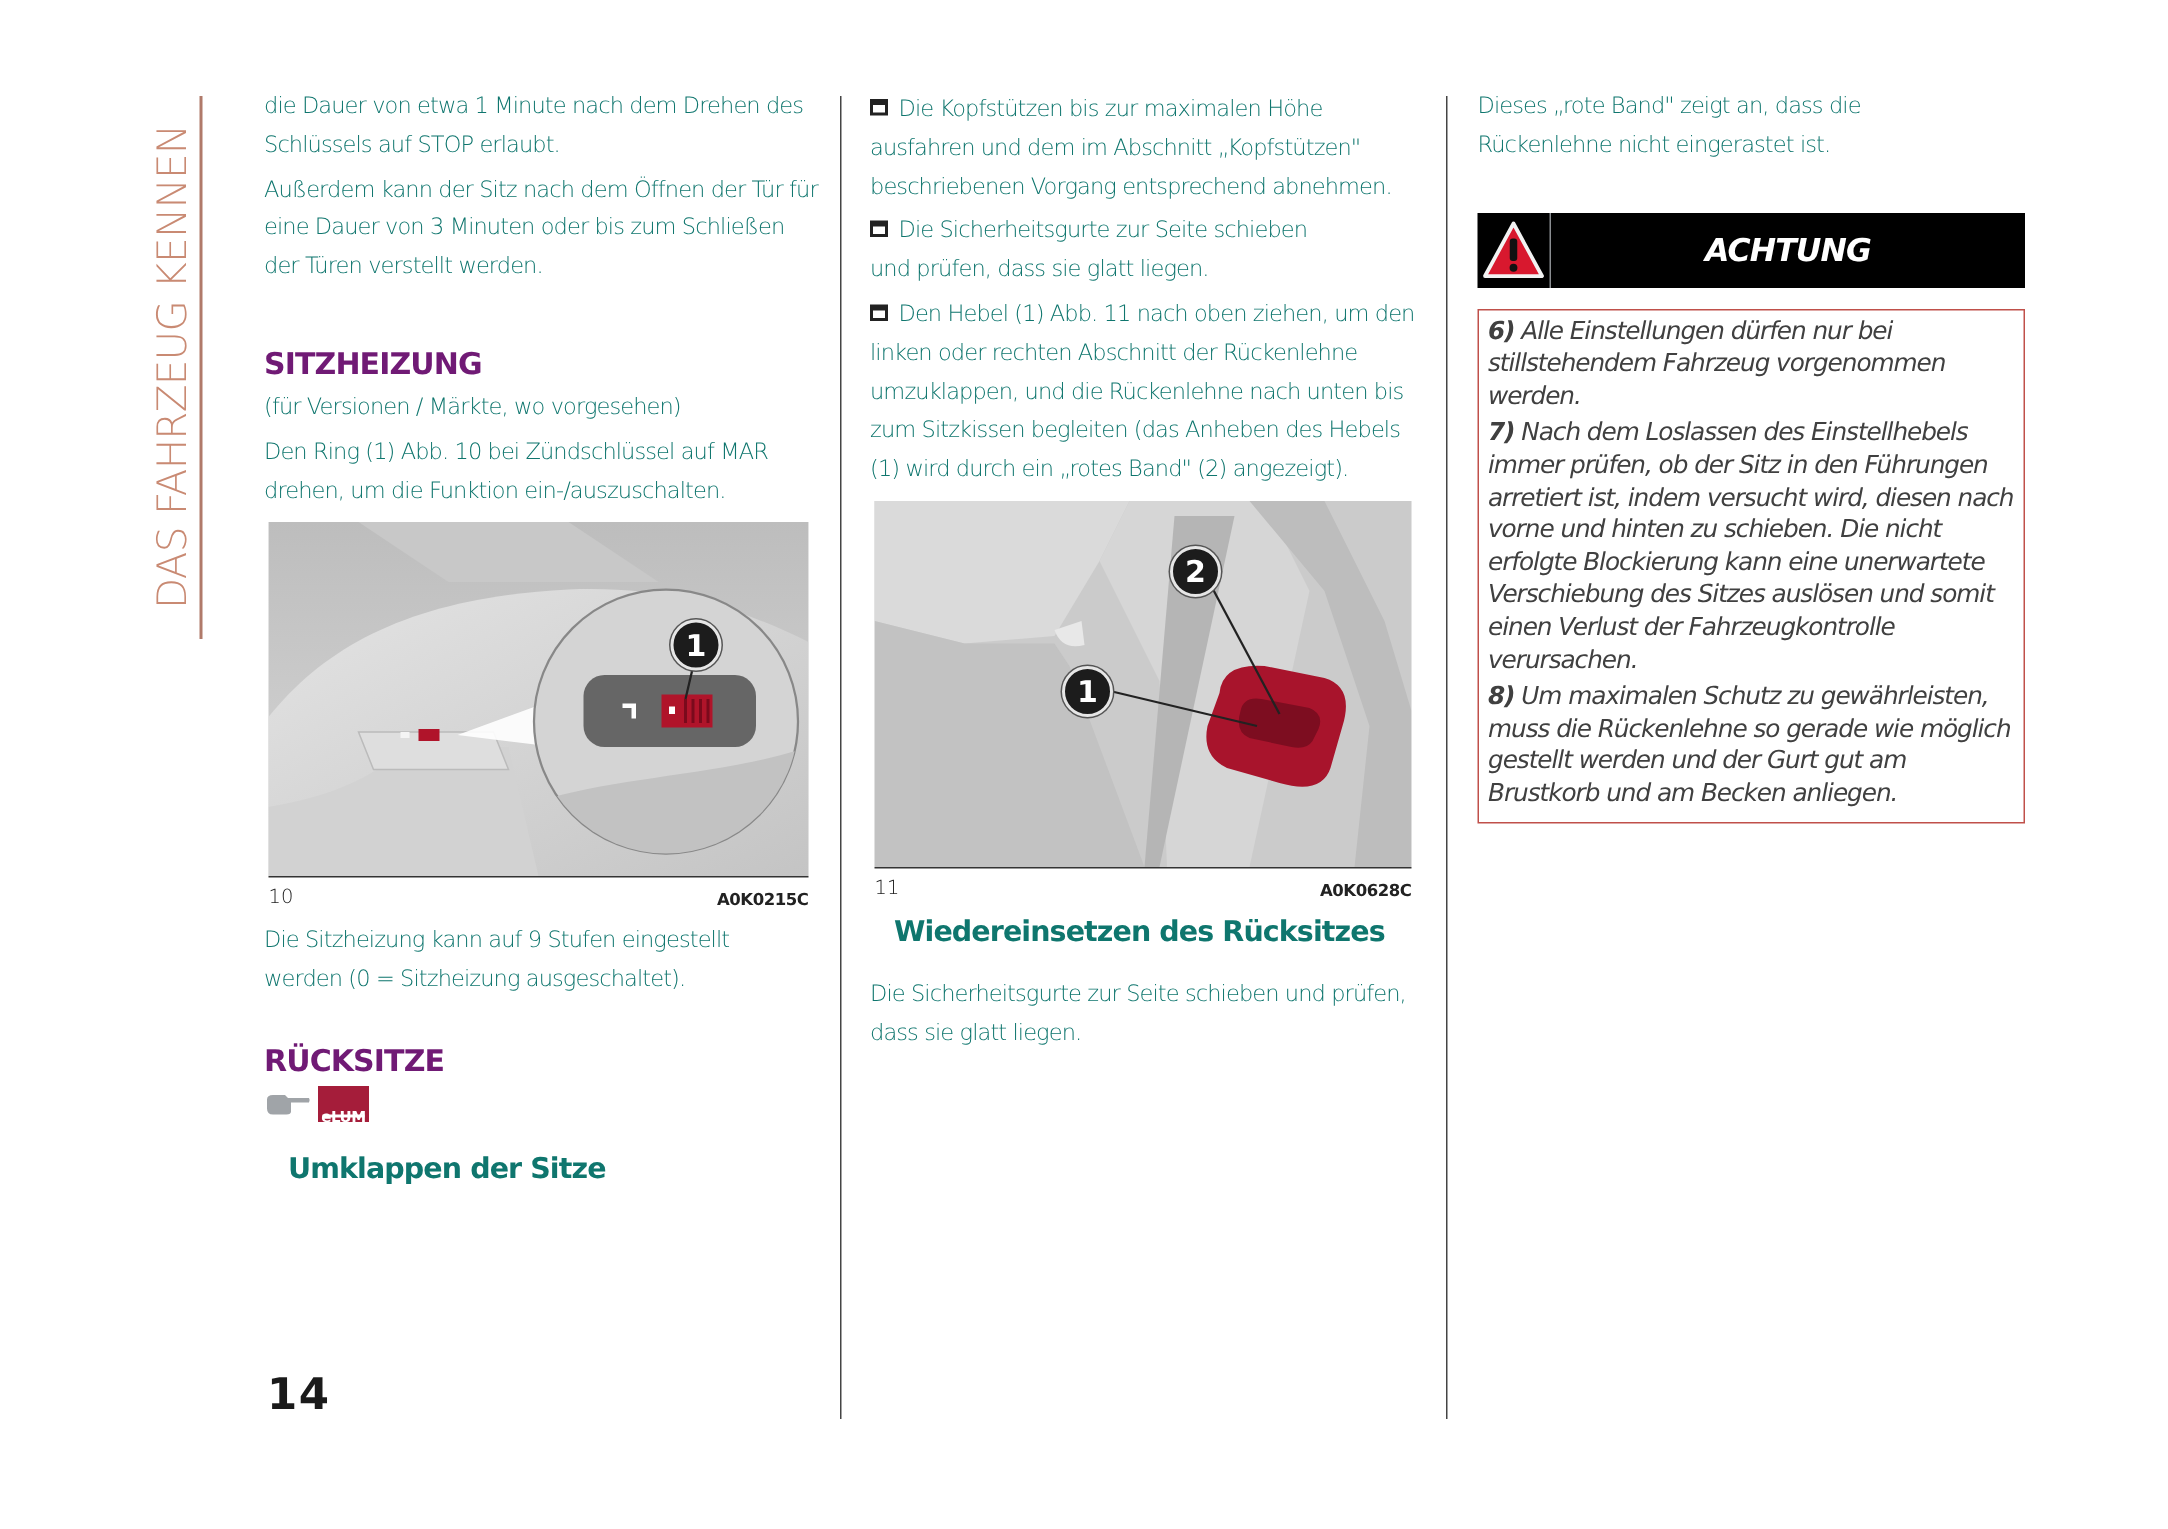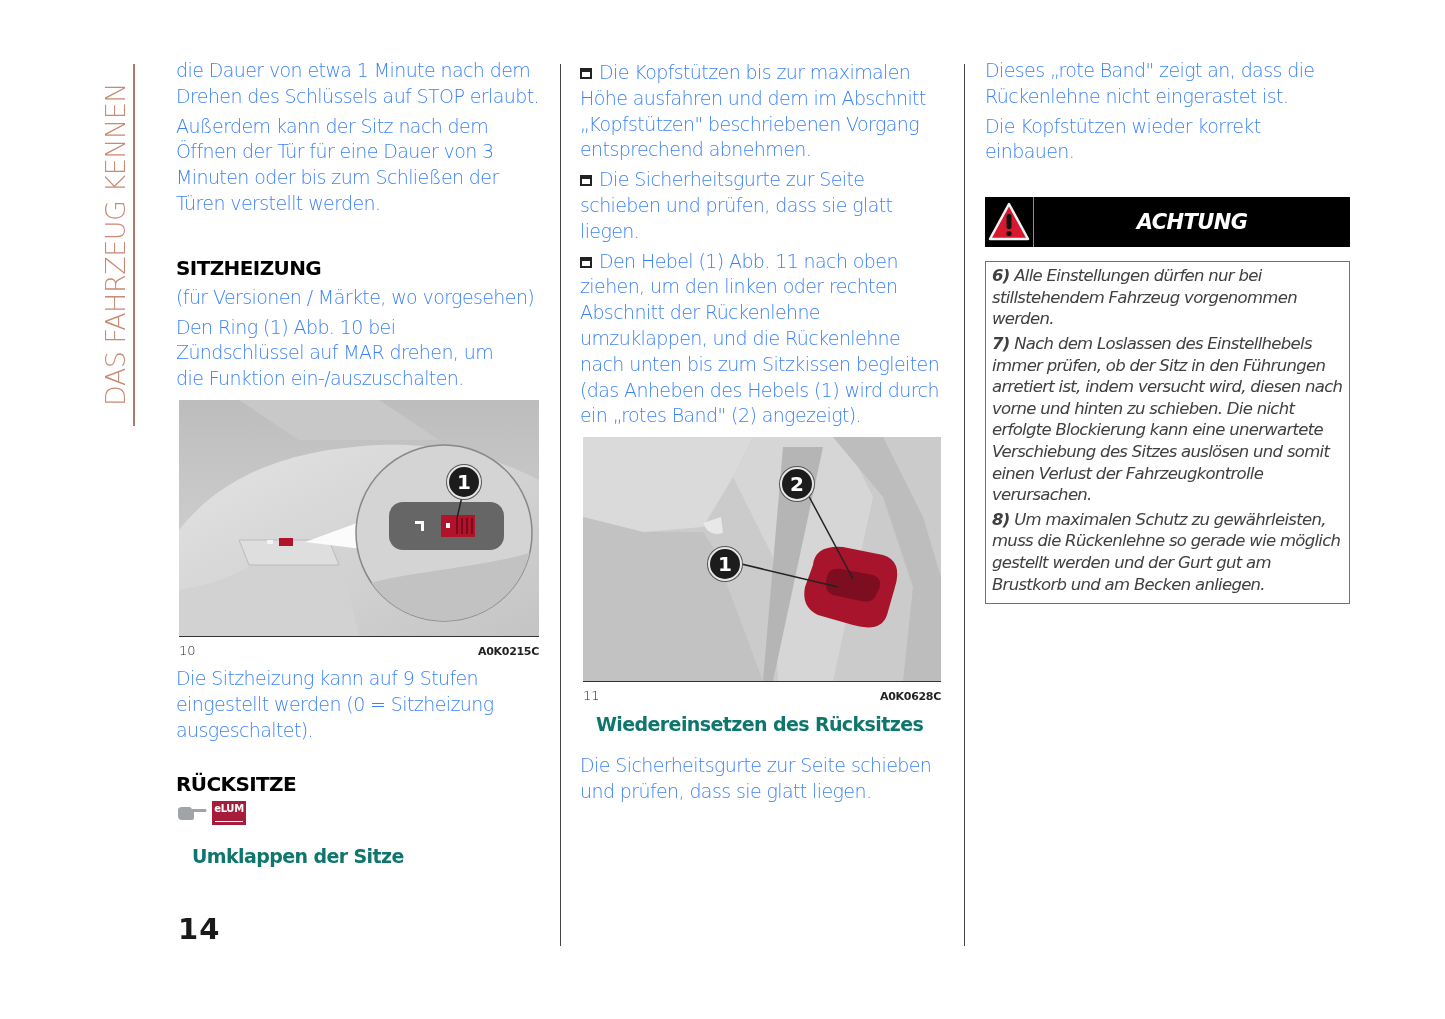--- a/index.html
+++ b/index.html
@@ -18,25 +18,25 @@
     }
     .side-rule { position: absolute; left: 133px; top: 64px; width: 2px; height: 362px; background: #b07a6a; }
 
     .col { position: absolute; top: 58px; }
     .col1 { left: 176px; width: 370px; }
     .col2 { left: 580px; width: 365px; }
     .col3 { left: 985px; width: 365px; }
     .vrule { position: absolute; top: 64px; width: 1px; height: 882px; background: #444; }
 
     p.txt {
-      margin: 0 0 4px 0; font-size: 19px; line-height: 25.8px; font-weight: 300;
-      letter-spacing: -0.6px; color: #3b82f6;
+      margin: 0 0 4px 0; font-size: 15px; line-height: 25.8px; font-weight: 300;
+      letter-spacing: -0.6px; color: #0f766e;
     }
     h2.sec {
-      margin: 0; font-size: 20px; line-height: 26px; font-weight: bold; color: #000000;
+      margin: 0; font-size: 20px; line-height: 26px; font-weight: bold; color: #701a75;
       letter-spacing: -0.6px;
     }
     h3.sub {
       margin: 16px; font-size: 19px; line-height: 26px; font-weight: bold; color: #0f766e;
       letter-spacing: -0.6px;
     }
     .bullet {
       display: inline-block; width: 12px; height: 11px; border: 2.5px solid #222;
       box-sizing: border-box; margin-right: 7px; vertical-align: 0px;
       border-top-width: 4px;
@@ -56,21 +56,21 @@
       background: #1c1c1c; color: #fff; font-weight: bold; font-size: 20px;
       display: flex; align-items: center; justify-content: center;
       border: 2px solid #e6e6e6; box-shadow: 0 0 0 1px #555;
     }
 
     .elum-row { display: flex; align-items: center; gap: 4px; height: 28px; margin: 2px 0 2px 0; }
     .hand-icon { width: 32px; height: 18px; }
     .elum-icon {
       width: 34px; height: 24px; background: #a51d3a; color: #fff;
       font-size: 10px; font-weight: bold; display: flex; align-items: flex-start; justify-content: center;
-      padding-top: 2px; box-sizing: border-box; position: relative; letter-spacing: -0.3px;
+      padding-top: 16px; box-sizing: border-box; position: relative; letter-spacing: -0.3px;
     }
     .elum-icon::after {
       content: ""; position: absolute; left: 3px; right: 3px; bottom: 3px; height: 1.5px; background: #fff;
     }
 
     .warn-header {
       display: flex; align-items: center; height: 50px; background: #000000; margin-top: 0;
     }
     .warn-icon-box {
       width: 48px; height: 50px; display: flex; align-items: center; justify-content: center;
@@ -203,21 +203,20 @@
       <span class="fig-code">A0K0628C</span>
     </div>
   </div>
 
   <h3 class="sub" style="margin-top:8px;">Wiedereinsetzen des Rücksitzes</h3>
   <p class="txt" style="margin-top:2px;">Die Sicherheitsgurte zur Seite schieben und prüfen, dass sie glatt liegen.</p>
 </div>
 
 <div class="col col3">
   <p class="txt" style="width:330px;">Dieses „rote Band" zeigt an, dass die Rückenlehne nicht eingerastet ist.</p>
-  <p class="txt" style="width:310px;">Die Kopfstützen wieder korrekt einbauen.</p>
 
   <div class="warn-header" style="margin-top:32px;">
     <div class="warn-icon-box">
       <svg width="42" height="42" viewBox="0 0 42 42">
         <path d="M21 3 L40 38 L2 38 Z" fill="#d8182e" stroke="#f2f2f2" stroke-width="2.5" stroke-linejoin="round"></path>
         <rect x="18.5" y="13" width="5" height="15" rx="2" fill="#111"></rect>
         <circle cx="21" cy="32.5" r="2.6" fill="#111"></circle>
       </svg>
     </div>
     <div class="warn-title">ACHTUNG</div>

